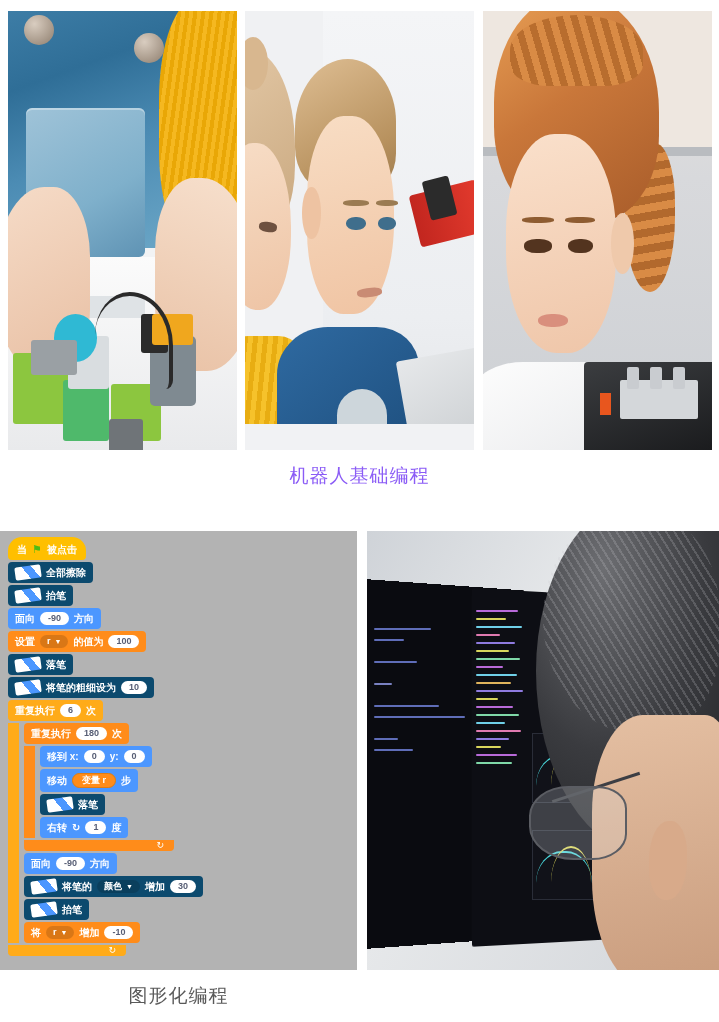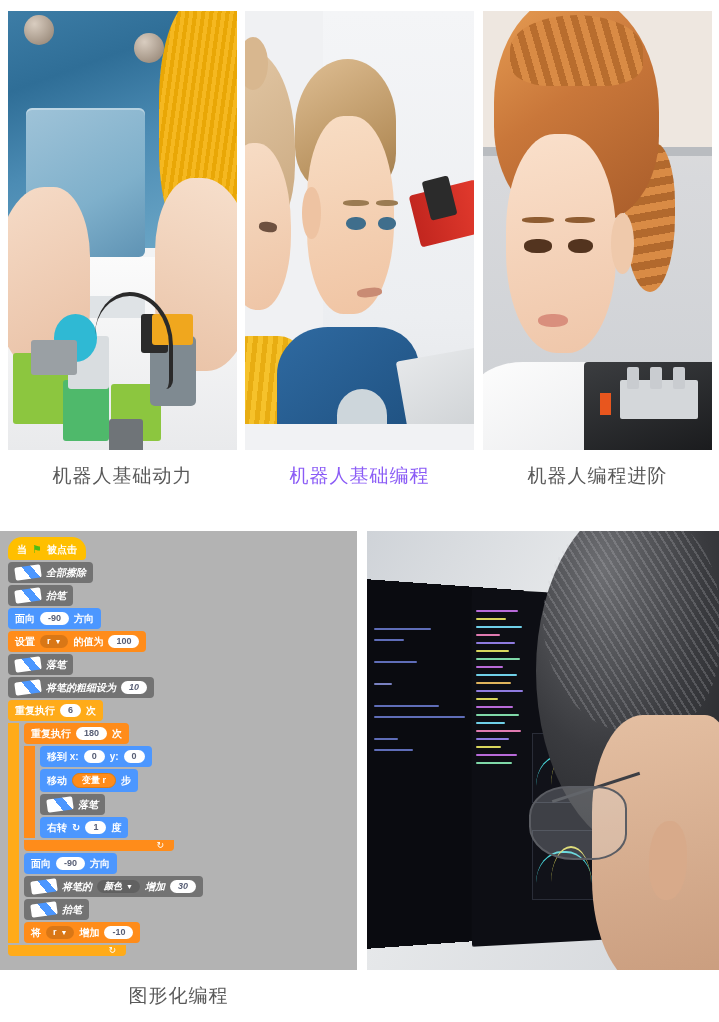--- a/index.html
+++ b/index.html
@@ -250,21 +250,21 @@
   
   .blocks { position:absolute; left:8px; top:6px; width:345px; }
   .blk {
     position:relative; display:flex; align-items:center; gap:5px;
     color:#fff; font-size:10px; font-weight:bold; line-height:1;
     padding:4px 7px; margin-bottom:2px; border-radius:4px;
     font-family:"Liberation Sans","DejaVu Sans",sans-serif;
     white-space:nowrap; width:max-content;
   }
   .blk.hat { background:#ffbf00; border-radius:14px 14px 4px 4px; padding:7px 9px 5px; }
-  .blk.pen { background:#737373;font-style:italic; }
+  .blk.pen { background:#0c4a6e; }
   .blk.motion { background:#4c97ff; }
   .blk.var { background:#ff8c1a; }
   .blk.ctrl { background:#ffab19; }
   .oval {
     background:#fff; color:#575e75; border-radius:9px; padding:2px 8px;
     font-size:9px; font-weight:bold; min-width:18px; text-align:center;
   }
   .drop {
     background:rgba(0,0,0,.15); color:#fff; border-radius:9px; padding:2px 7px;
     font-size:9px; display:inline-flex; align-items:center; gap:4px;
@@ -309,21 +309,20 @@
         <div class="lg lgD"></div>
         <div class="lg lgE"></div>
         <div class="lg lgF"></div>
         <div class="lg lgG"></div>
         <div class="lg lgH"></div>
         <div class="lg lgI"></div>
         <div class="wire"></div>
         <div class="chip"></div>
       </div>
     </div>
-    <div class="caption" style="color: rgb(89, 89, 89);">机器人基础动力</div>
   </div>
 
   <div class="card r1" id="card-2">
     <div class="thumb">
       <div class="p2">
         <div class="wallL"></div>
         <div class="robotArm"></div>
         <div class="robotArm2"></div>
         <div class="girlHair"></div>
         <div class="girlBun"></div>
@@ -364,21 +363,20 @@
         <div class="lips"></div>
         <div class="shirt"></div>
         <div class="robot"></div>
         <div class="robotW"></div>
         <div class="robotO"></div>
         <div class="robotN1"></div>
         <div class="robotN2"></div>
         <div class="robotN3"></div>
       </div>
     </div>
-    <div class="caption" style="color: rgb(89, 89, 89);">机器人编程进阶</div>
   </div>
 
   <div class="card" id="card-4">
     <div class="thumb" style="background: rgb(179, 179, 179);">
       <div class="blocks">
 
         <div class="blk hat">
           <span>当</span>
           <span class="flag" style="color: rgb(76, 187, 23);">⚑</span>
           <span>被点击</span>

